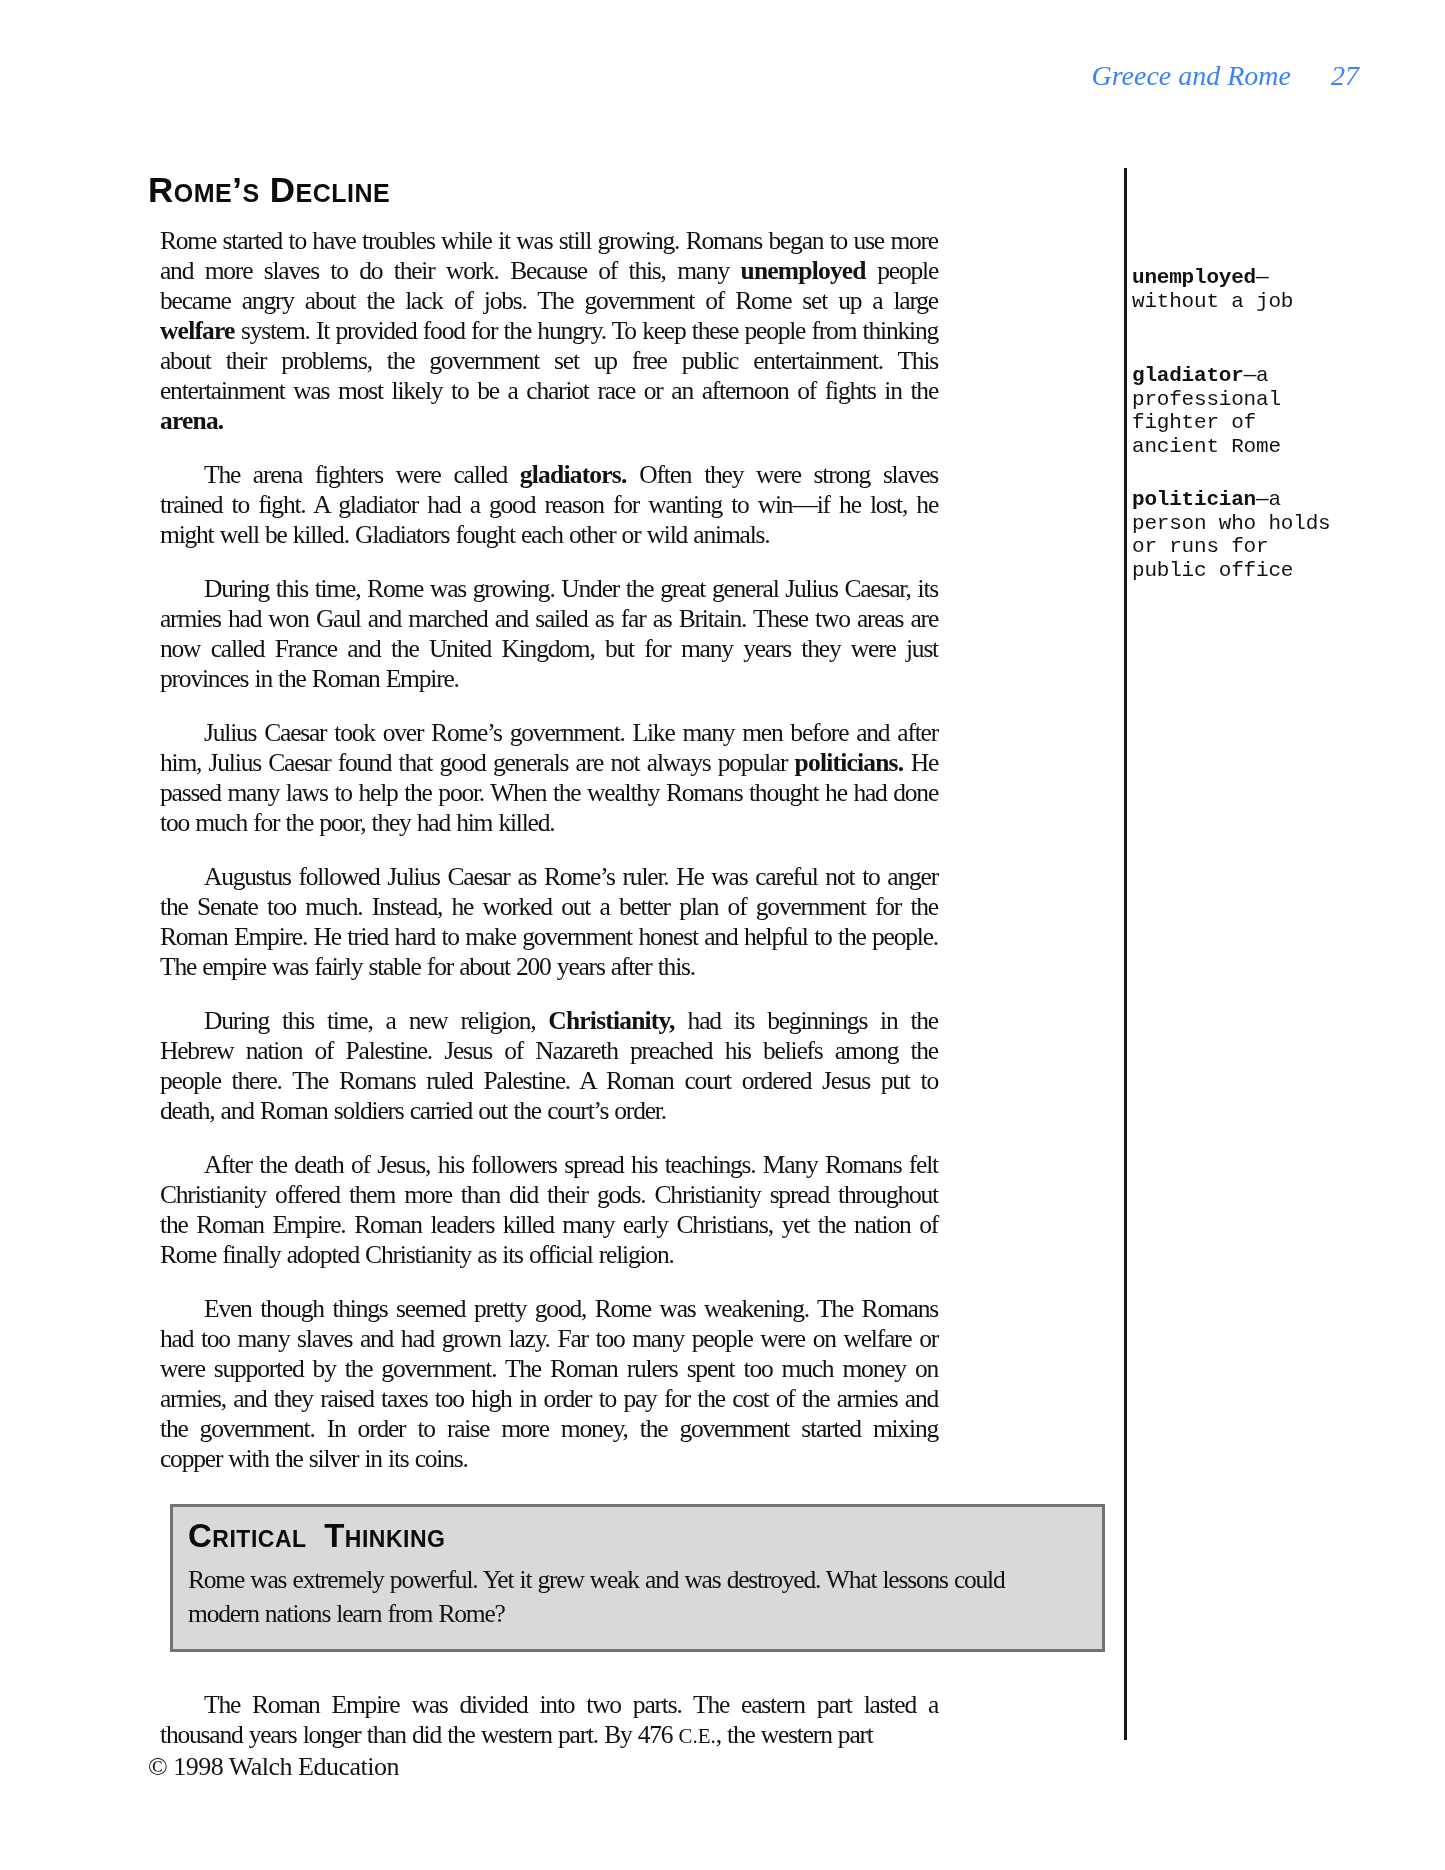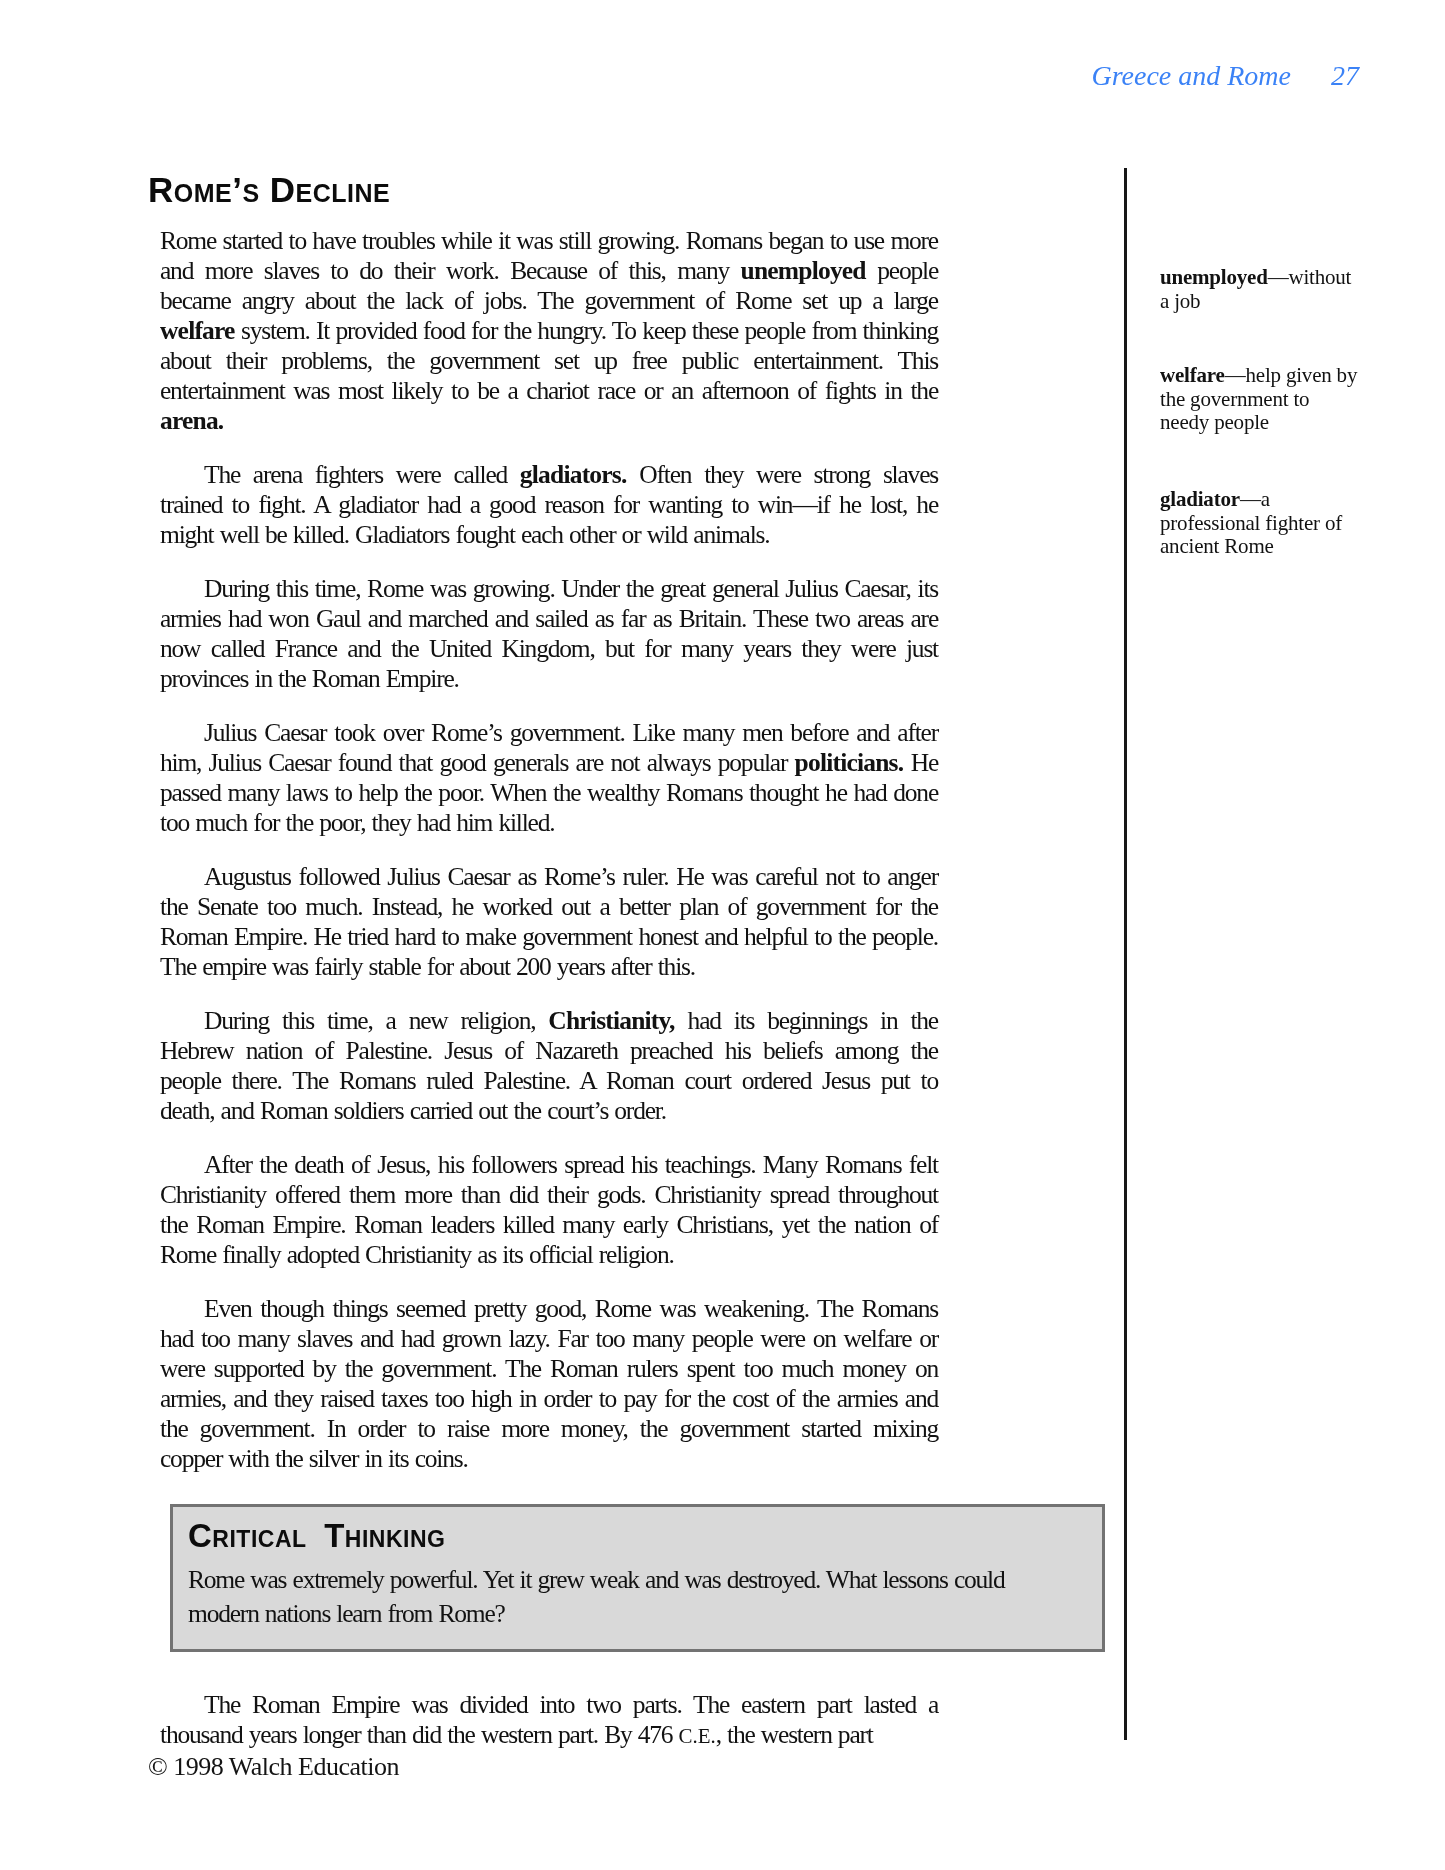--- a/index.html
+++ b/index.html
@@ -98,24 +98,25 @@
     word-spacing: 1px;
     text-align: left;
   }
 
   #closing { margin-top: 38px; }
   #closing .body-para { margin-bottom: 0; }
 
   
   .sidebar {
     position: absolute;
-    left: 1160px;
+    left: 1132px;
     top: 0;
     width: 205px;
     height: 1474px;
+    font-family: Liberation Mono, monospace;
   }
   .sb-def {
     position: absolute;
     left: 0;
     width: 199px;
     font-size: 21px;
     line-height: 23.5px;
     letter-spacing: -0.2px;
     text-align: left;
     color: #121212;
@@ -164,17 +165,17 @@
     <p class="ct-question">Rome was extremely powerful. Yet it grew weak and was destroyed. What lessons could modern nations learn from Rome?</p>
   </section>
 
   <div id="closing">
       <p class="body-para indent">The Roman Empire was divided into two parts. The eastern part lasted a thousand years longer than did the western part. By 476 <span class="sc">C.E.</span>, the western part</p>
     </div>
 </main>
 
 <aside class="sidebar" id="sidebar">
     <div class="sb-def"><strong>unemployed</strong>—without a job</div>
-    <div class="sb-def"><strong>welfare</strong>—help given by the government to needy people</div>
     <div class="sb-def"><strong>gladiator</strong>—a professional fighter of ancient Rome</div>
+    <div class="sb-def"><strong>politician</strong>—a person who holds or runs for public office</div>
   </aside>
 
 <footer class="page-footer">© 1998 Walch Education</footer>
 
 </body></html>

